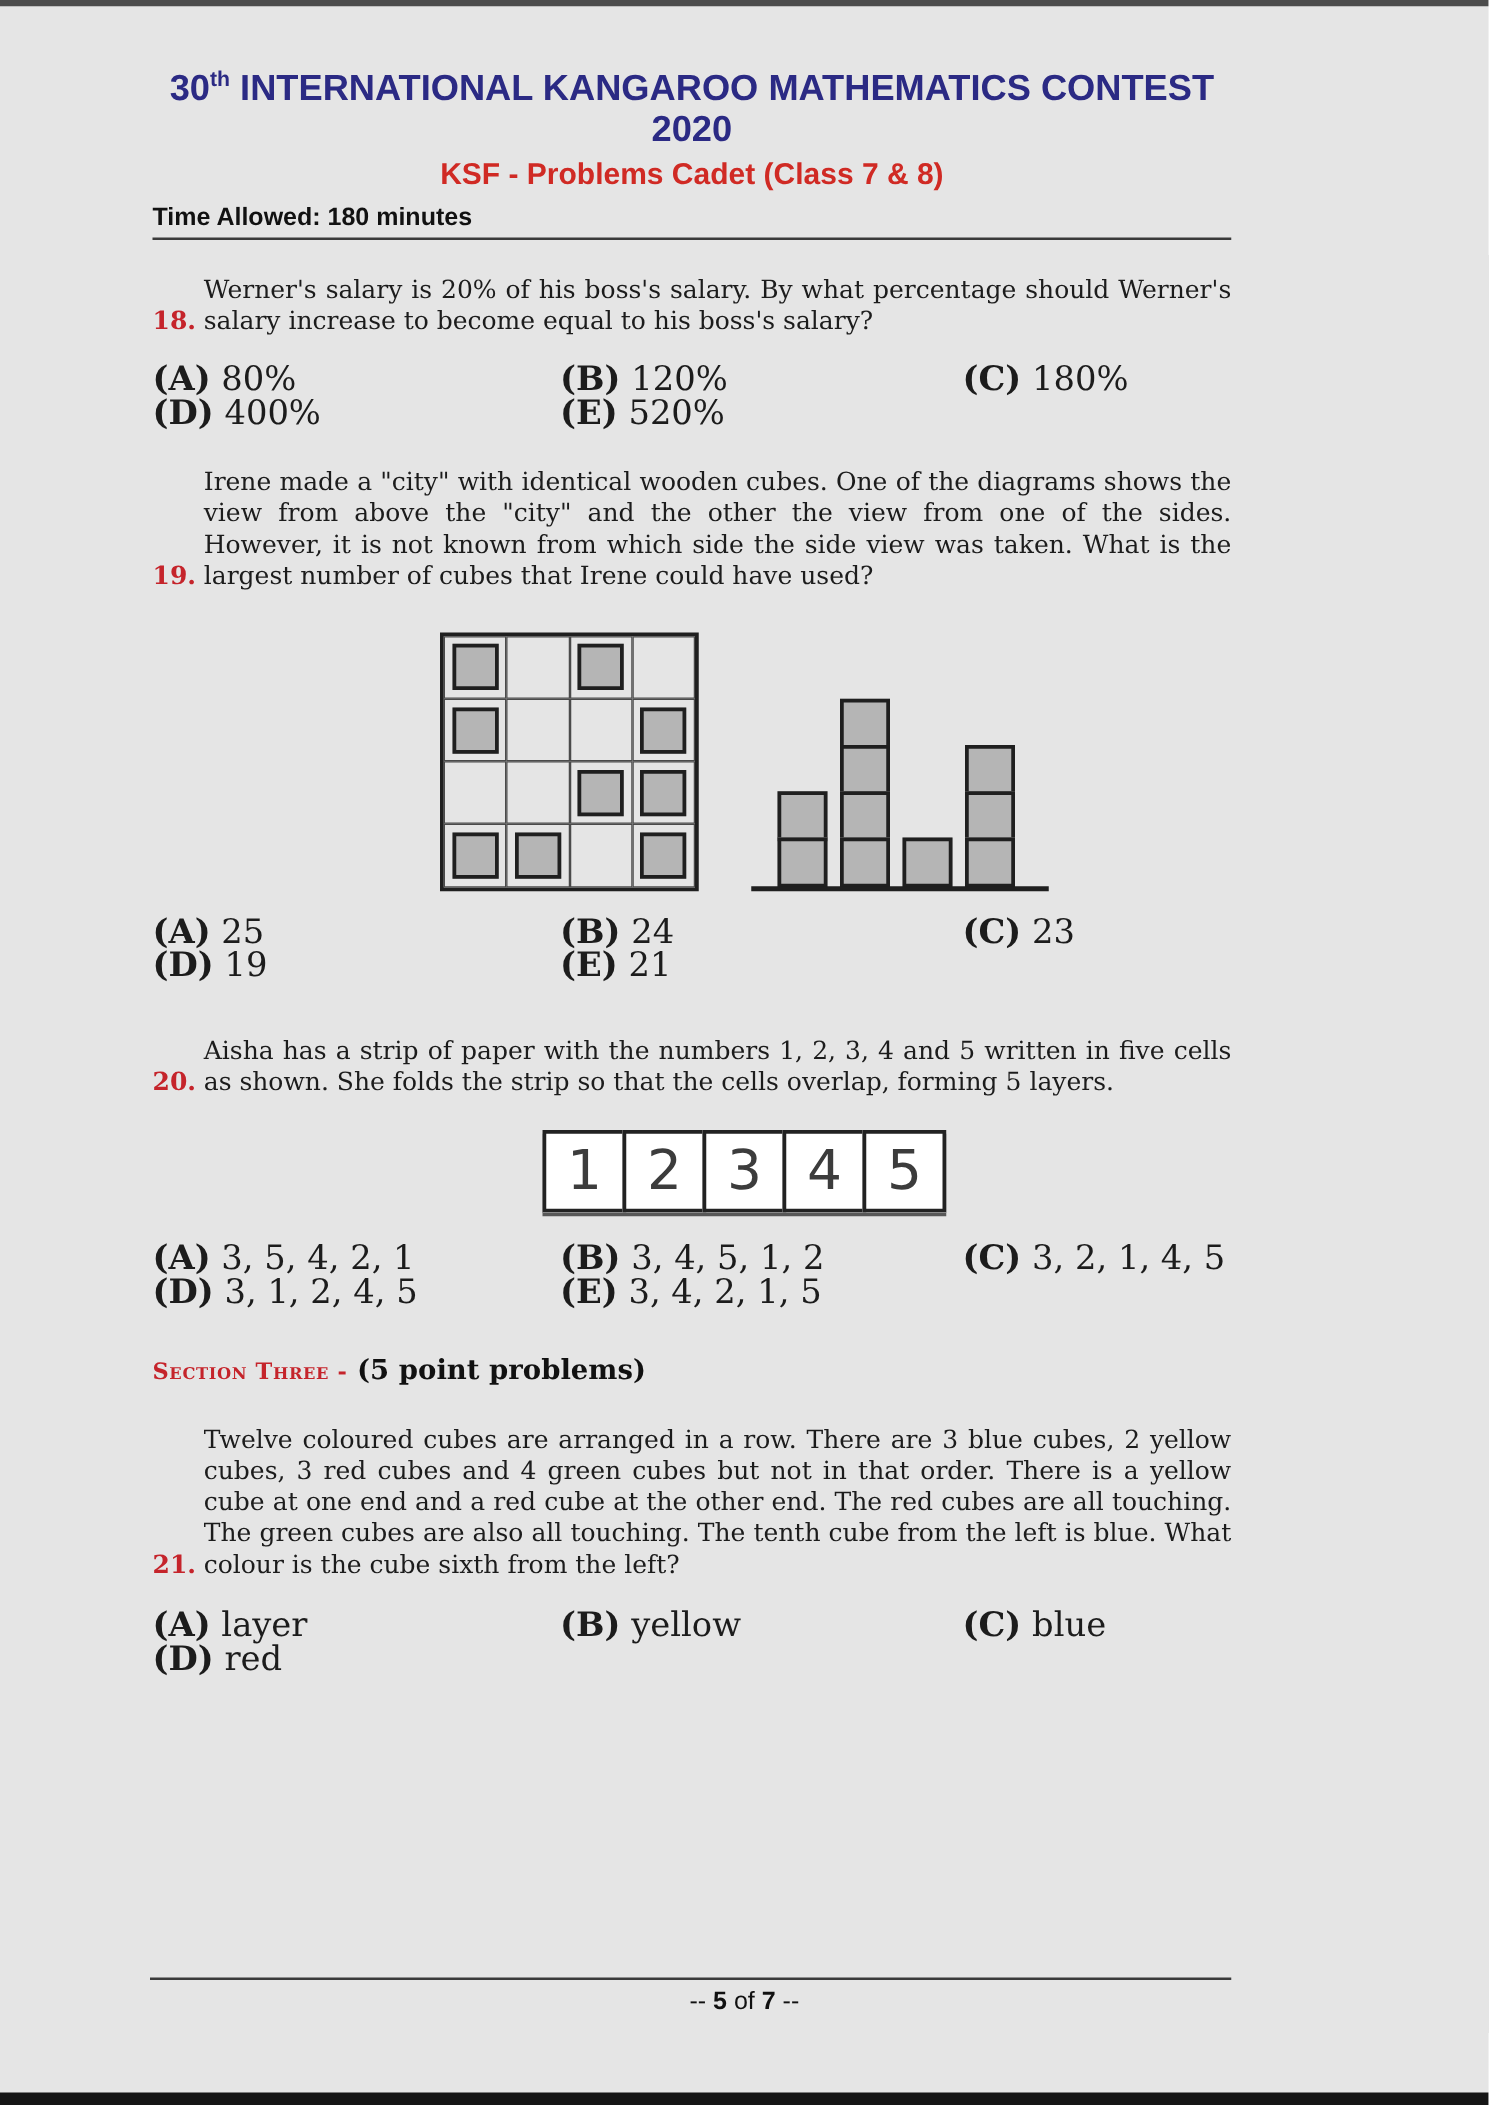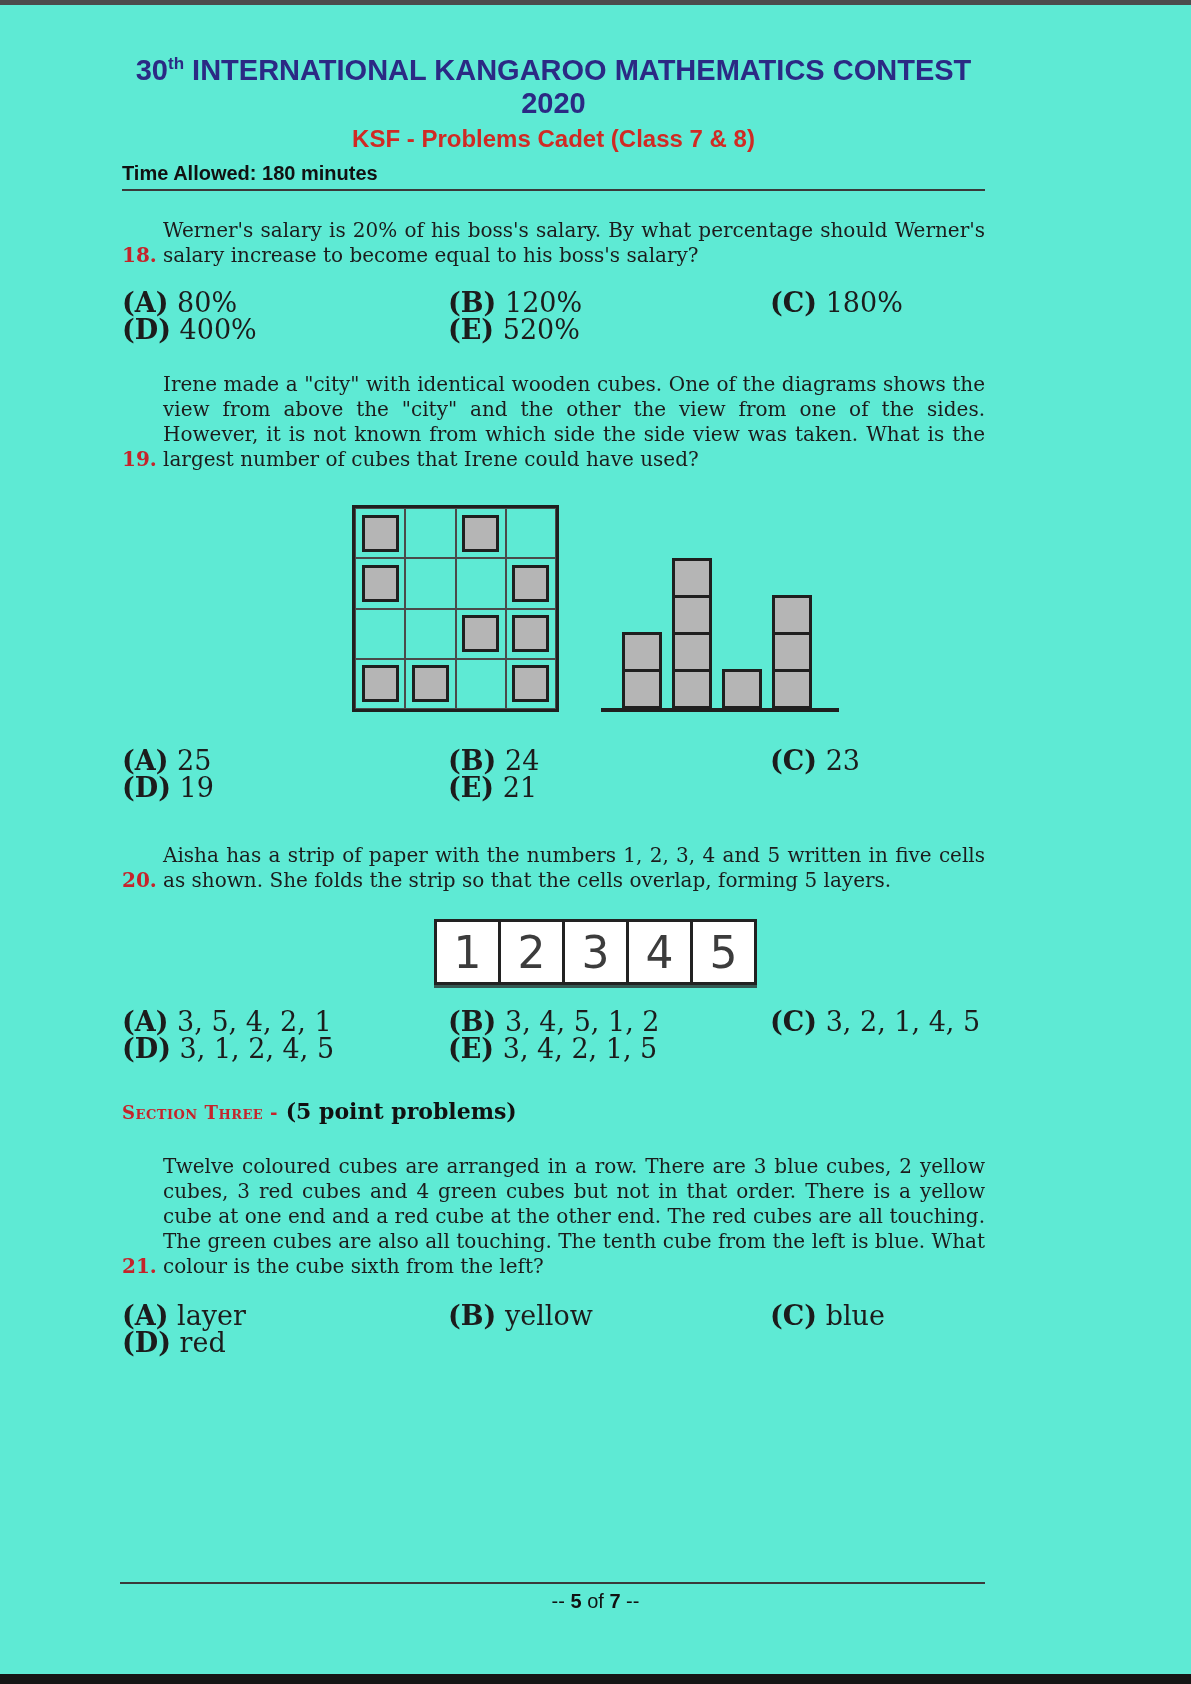--- a/index.html
+++ b/index.html
@@ -1,21 +1,21 @@
 <!DOCTYPE html>
 <html><head>
 <meta charset="utf-8">
 <style>
   * { margin: 0; padding: 0; box-sizing: border-box; }
   html, body { background: #ffffff; }
   .page {
     position: relative;
     width: 1191px;
     height: 1684px;
-    background: #5eead4;
+    background: #e5e5e5;
     overflow: hidden;
     font-family: "DejaVu Serif", serif;
     color: #1c1c1c;
   }
   .top-edge-bar {
     position: absolute; top: 0; left: 0; width: 100%; height: 5px;
     background: #4c4c4c;
   }
   .bottom-edge-bar {
     position: absolute; bottom: 0; left: 0; width: 100%; height: 10px;
@@ -71,21 +71,21 @@
 
   .options {
     display: grid;
     grid-template-columns: 326px 322px 1fr;
     row-gap: 1px;
     font-size: 27px;
     line-height: 26px;
   }
   .opt .opt-label { font-weight: bold; }
   .opts-18 { margin-top: 22px; }
-  .opts-19 { margin-top: 36px; }
+  .opts-19 { margin-top: 20px; }
   .opts-20 { margin-top: 24px; }
   .opts-21 { margin-top: 24px; }
 
   
   .diagram19 {
     margin-top: 30px;
     width: 100%;
     display: flex;
     justify-content: center;
     align-items: flex-end;

